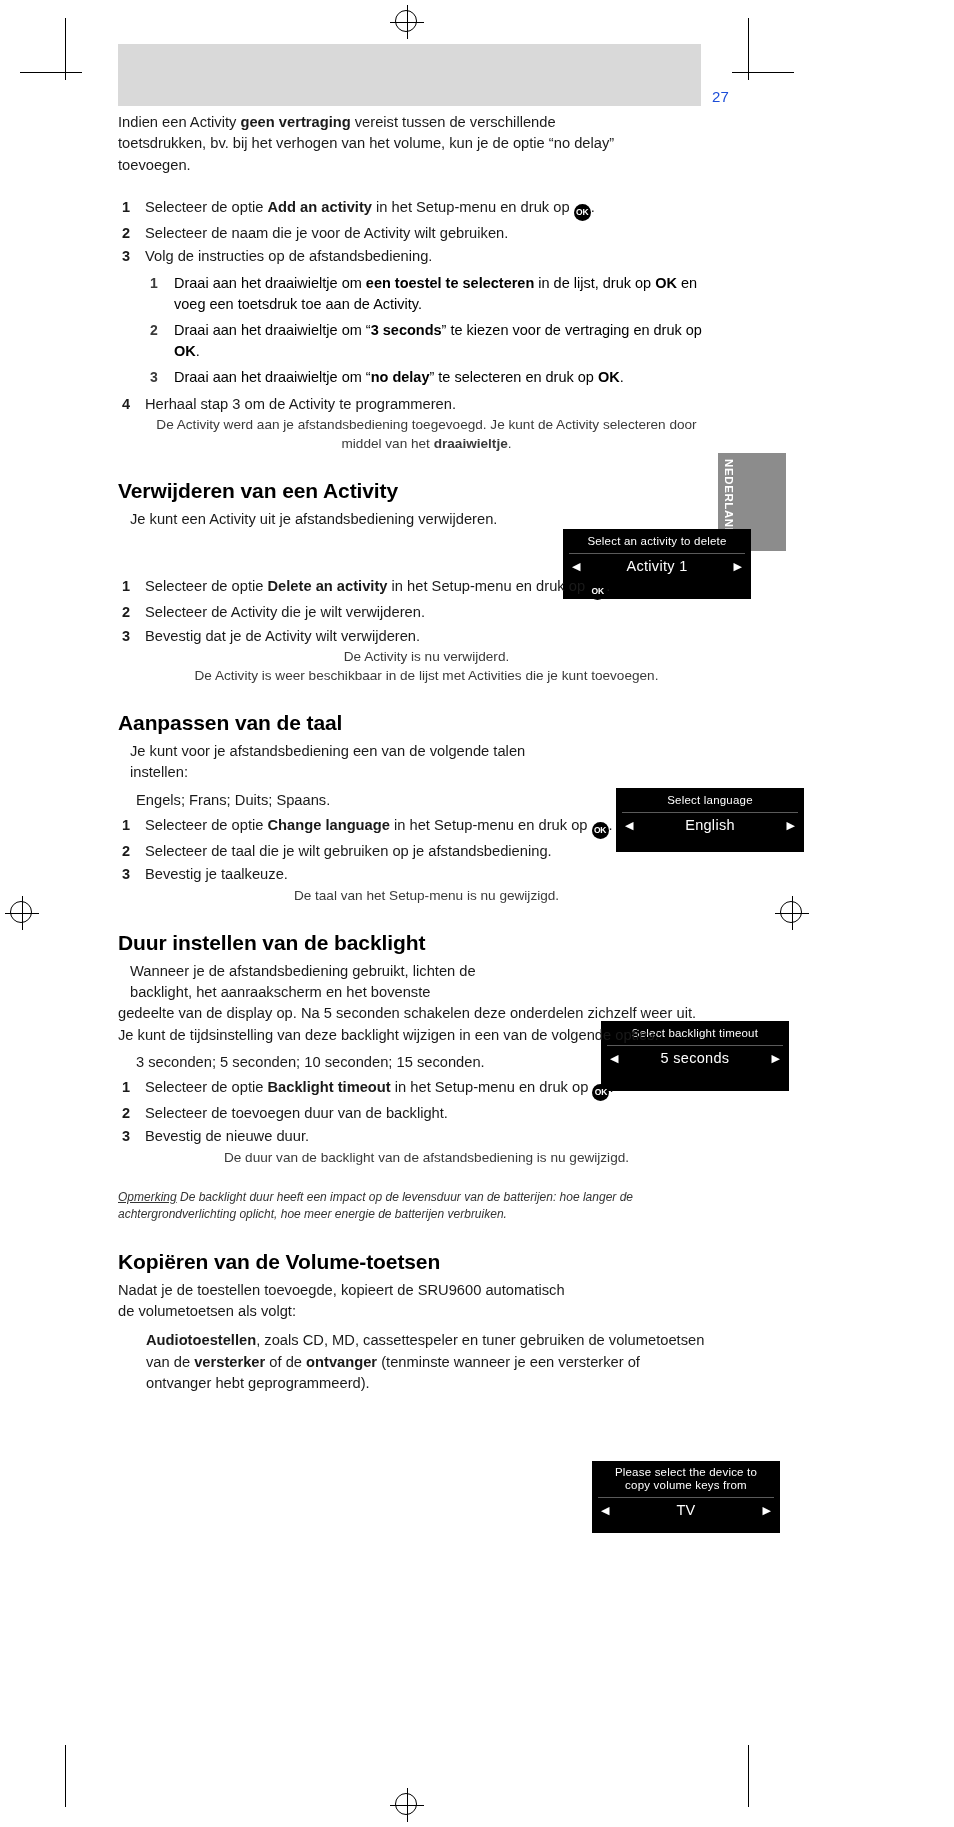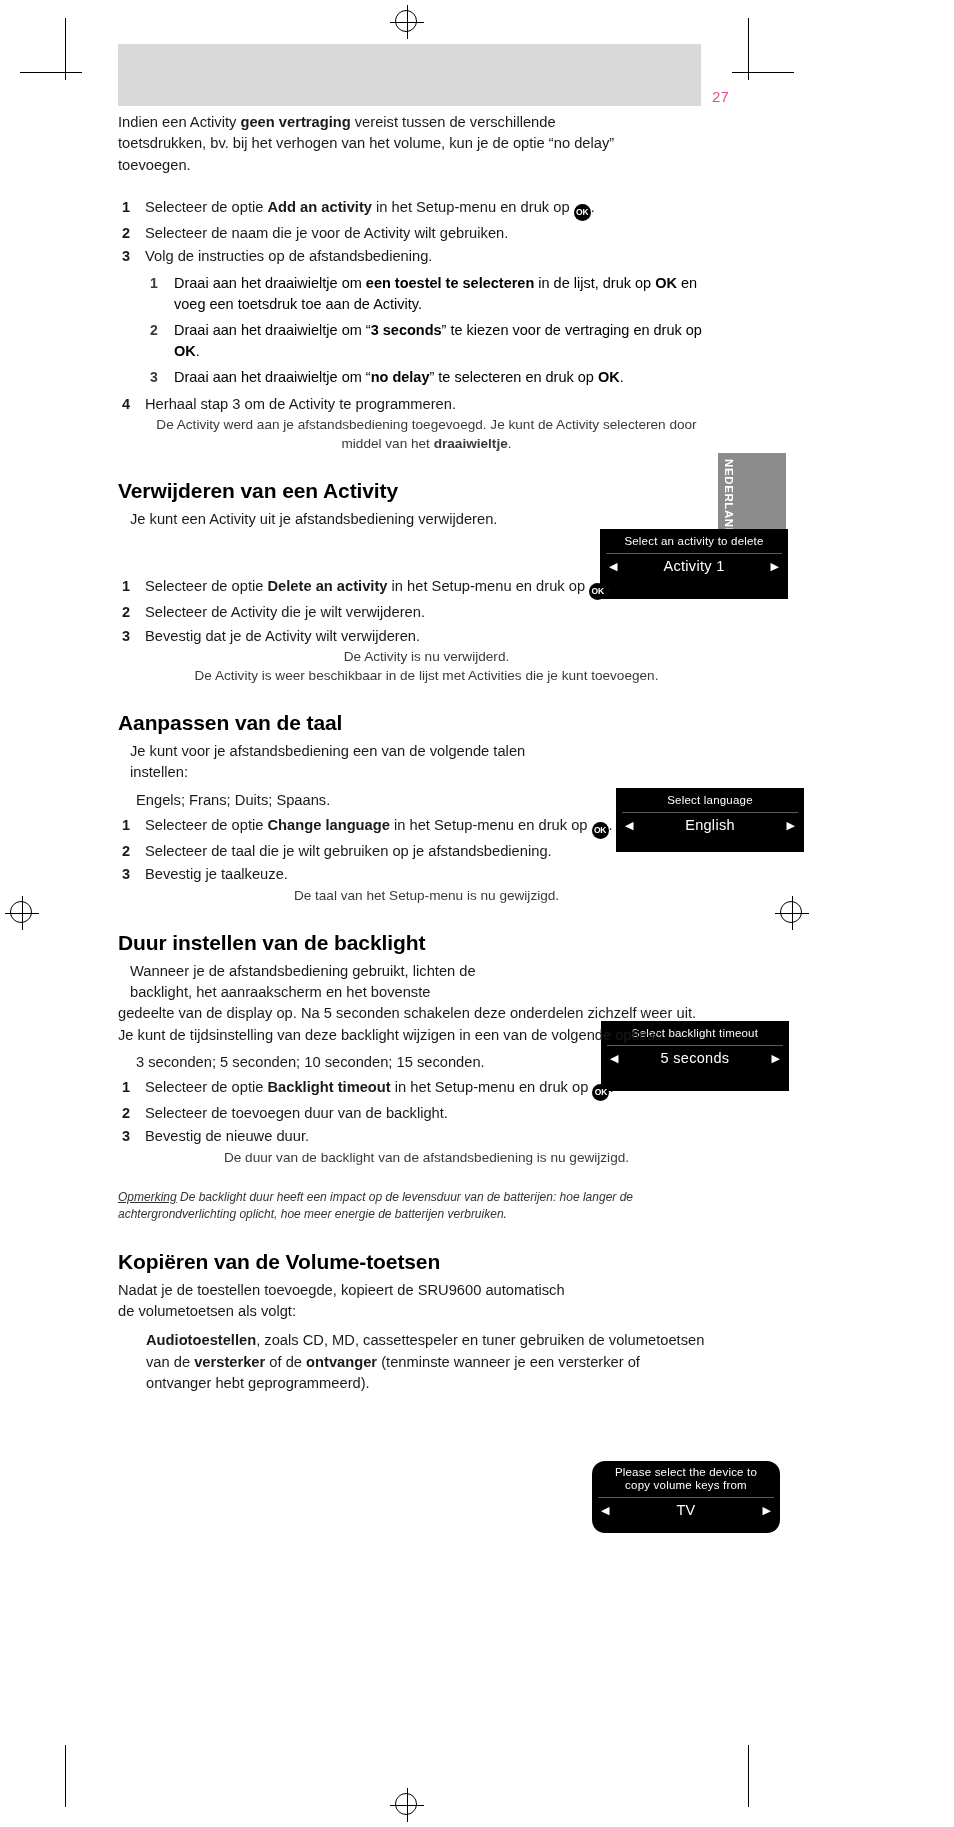--- a/index.html
+++ b/index.html
@@ -54,21 +54,21 @@
     top: 44px;
     width: 583px;
     height: 62px;
     background: #d9d9d9;
   }
   .page-number {
     position: absolute;
     left: 712px;
     top: 88px;
     font-size: 15px;
-    color: #ec4899;
+    color: #1d4ed8;
     letter-spacing: 0.2px;
   }
 
   
   .side-tab {
     position: absolute;
     left: 718px;
     top: 453px;
     width: 68px;
     height: 98px;
@@ -226,24 +226,24 @@
     text-align: center;
     font-size: 14.5px;
     letter-spacing: 0.3px;
   }
   .lcd .arrow {
     font-size: 11px;
     line-height: 1;
     color: #ffffff;
   }
 
-  #lcd-activity { left: 600px; top: 529px; height: 70px; }
+  #lcd-activity { left: 563px; top: 529px; height: 70px; }
   #lcd-language { left: 616px; top: 788px; height: 64px; }
   #lcd-backlight { left: 592px; top: 1021px; height: 70px; margin-left: 9px; }
-  #lcd-volume { left: 592px; top: 1461px; height: 72px; border-radius: 13px; }
+  #lcd-volume { left: 592px; top: 1461px; height: 72px; }
   #lcd-volume .title { padding-top: 5px; }
 </style>
 </head>
 <body>
 
 <div class="crop-line" style="left:65px; top:18px; width:1px; height:62px;"></div>
 <div class="crop-line" style="left:748px; top:18px; width:1px; height:62px;"></div>
 <div class="crop-line" style="left:20px; top:72px; width:62px; height:1px;"></div>
 <div class="crop-line" style="left:732px; top:72px; width:62px; height:1px;"></div>
 

